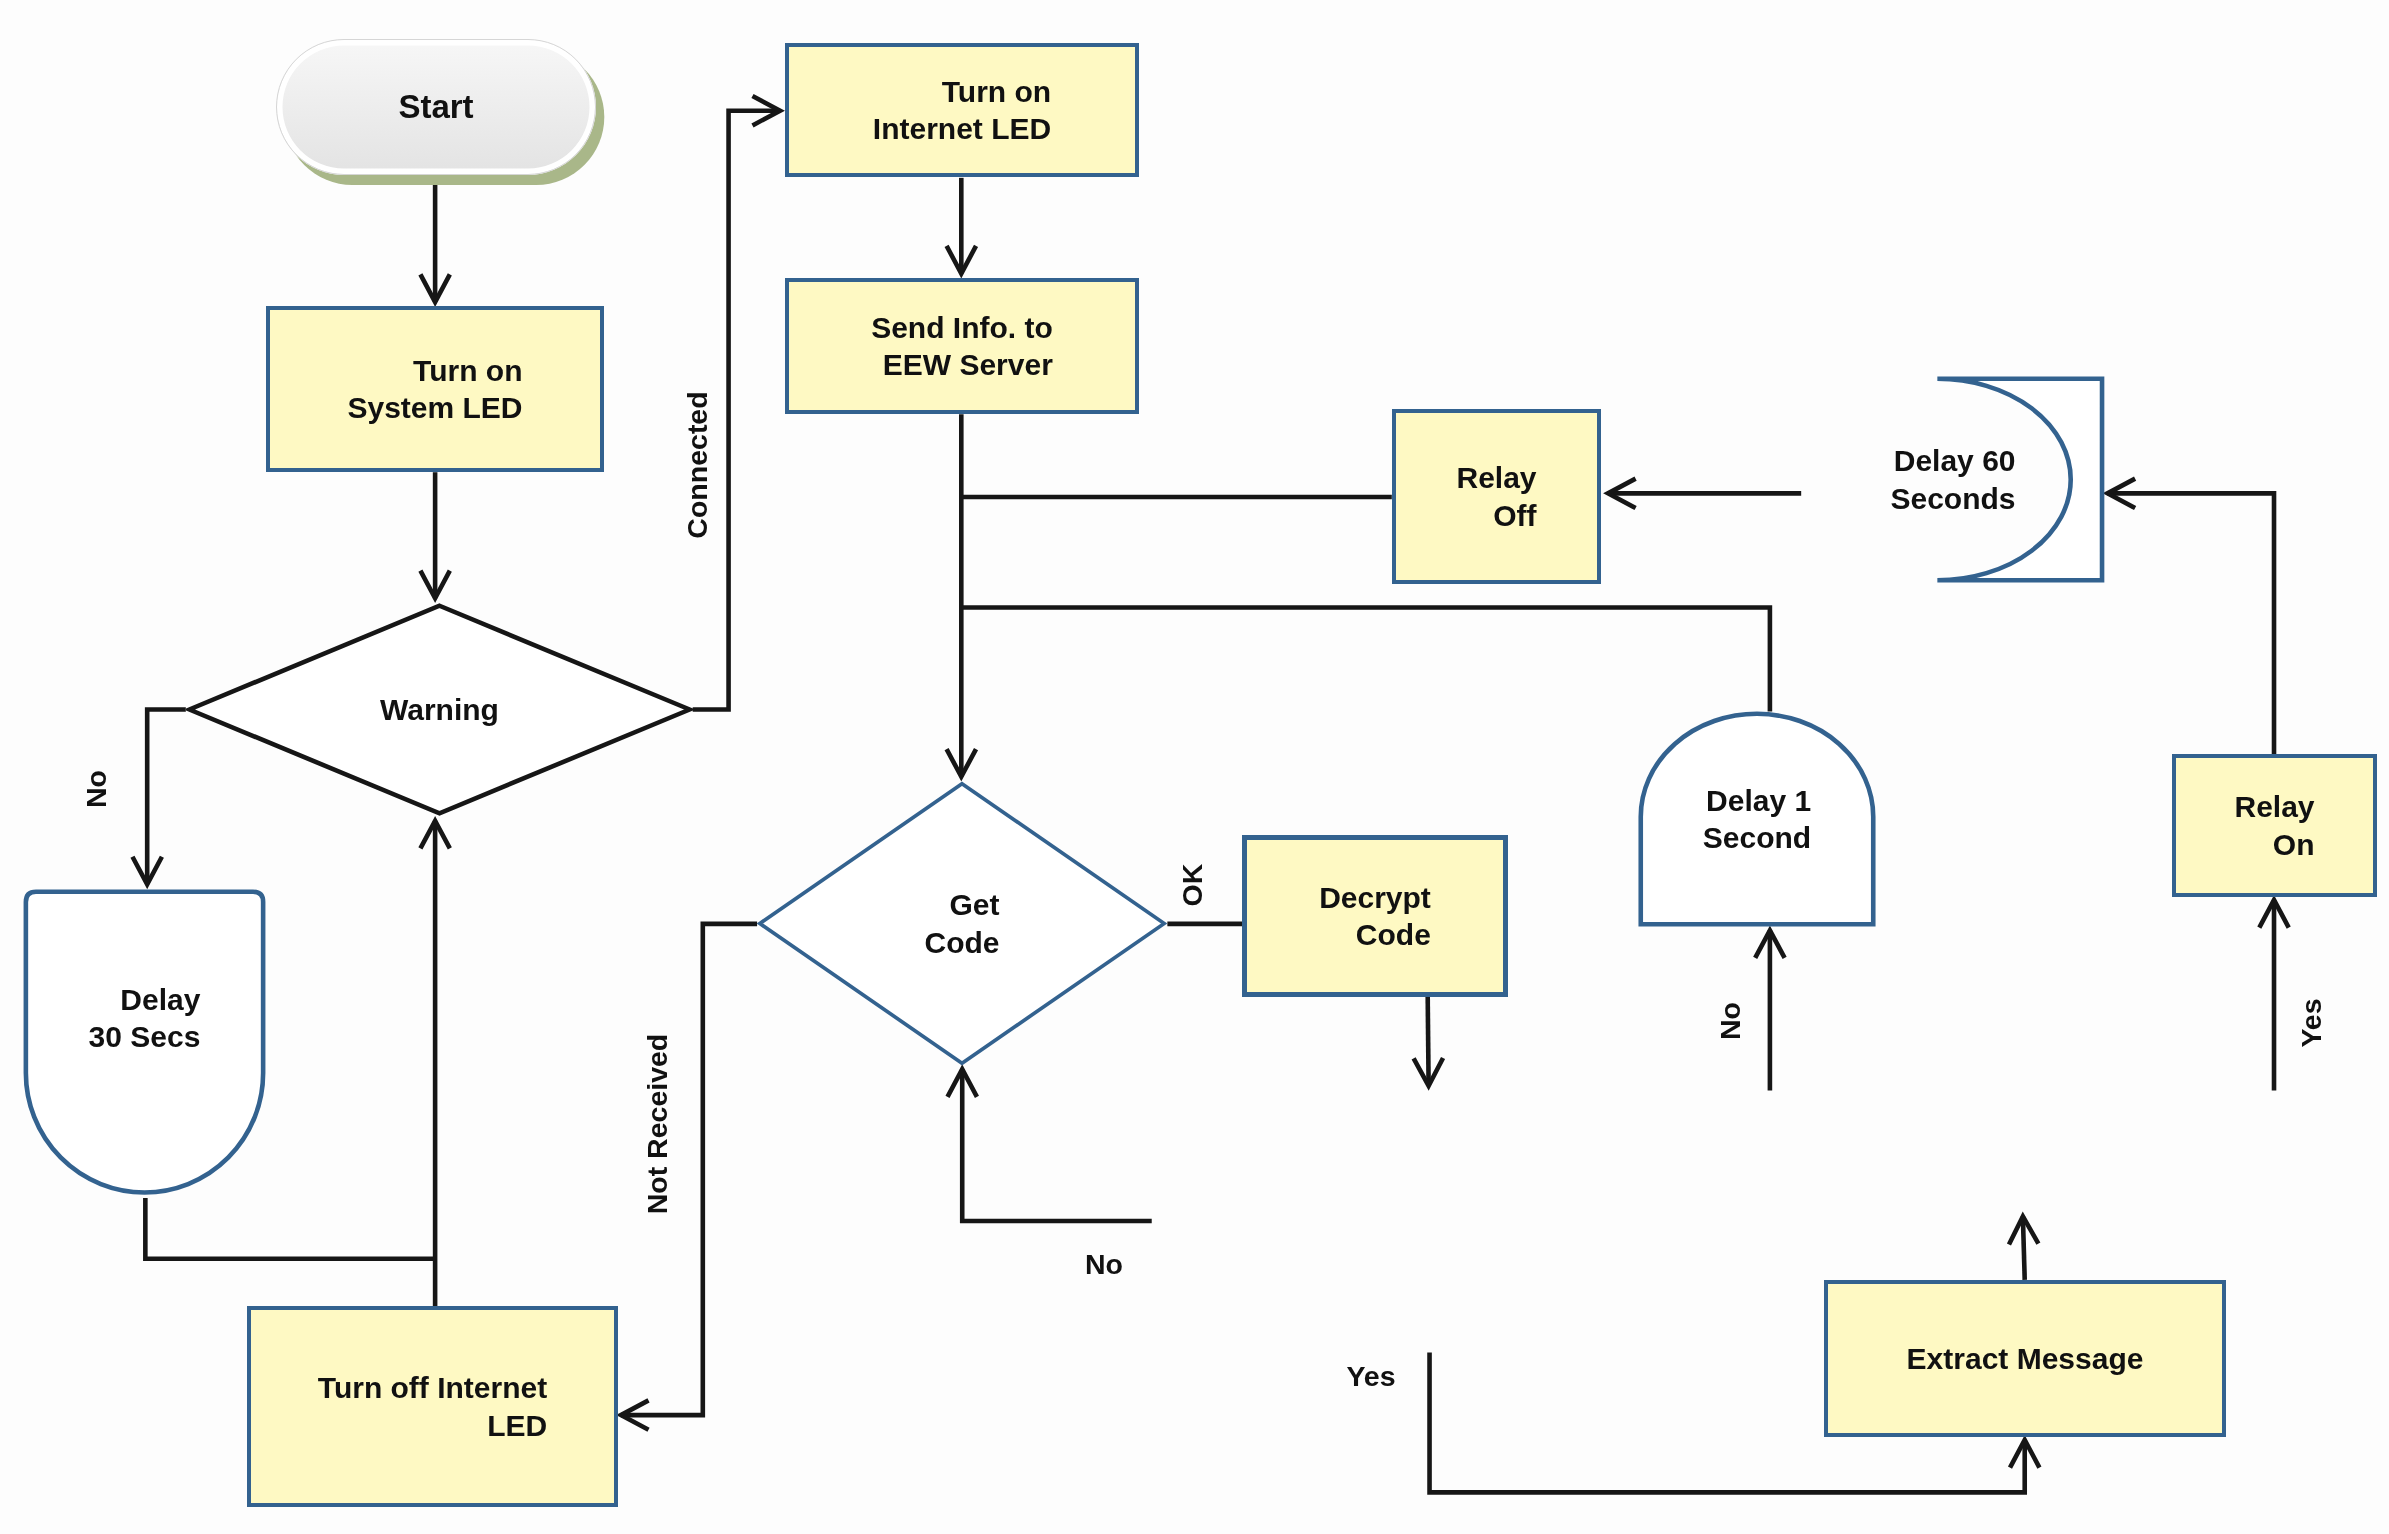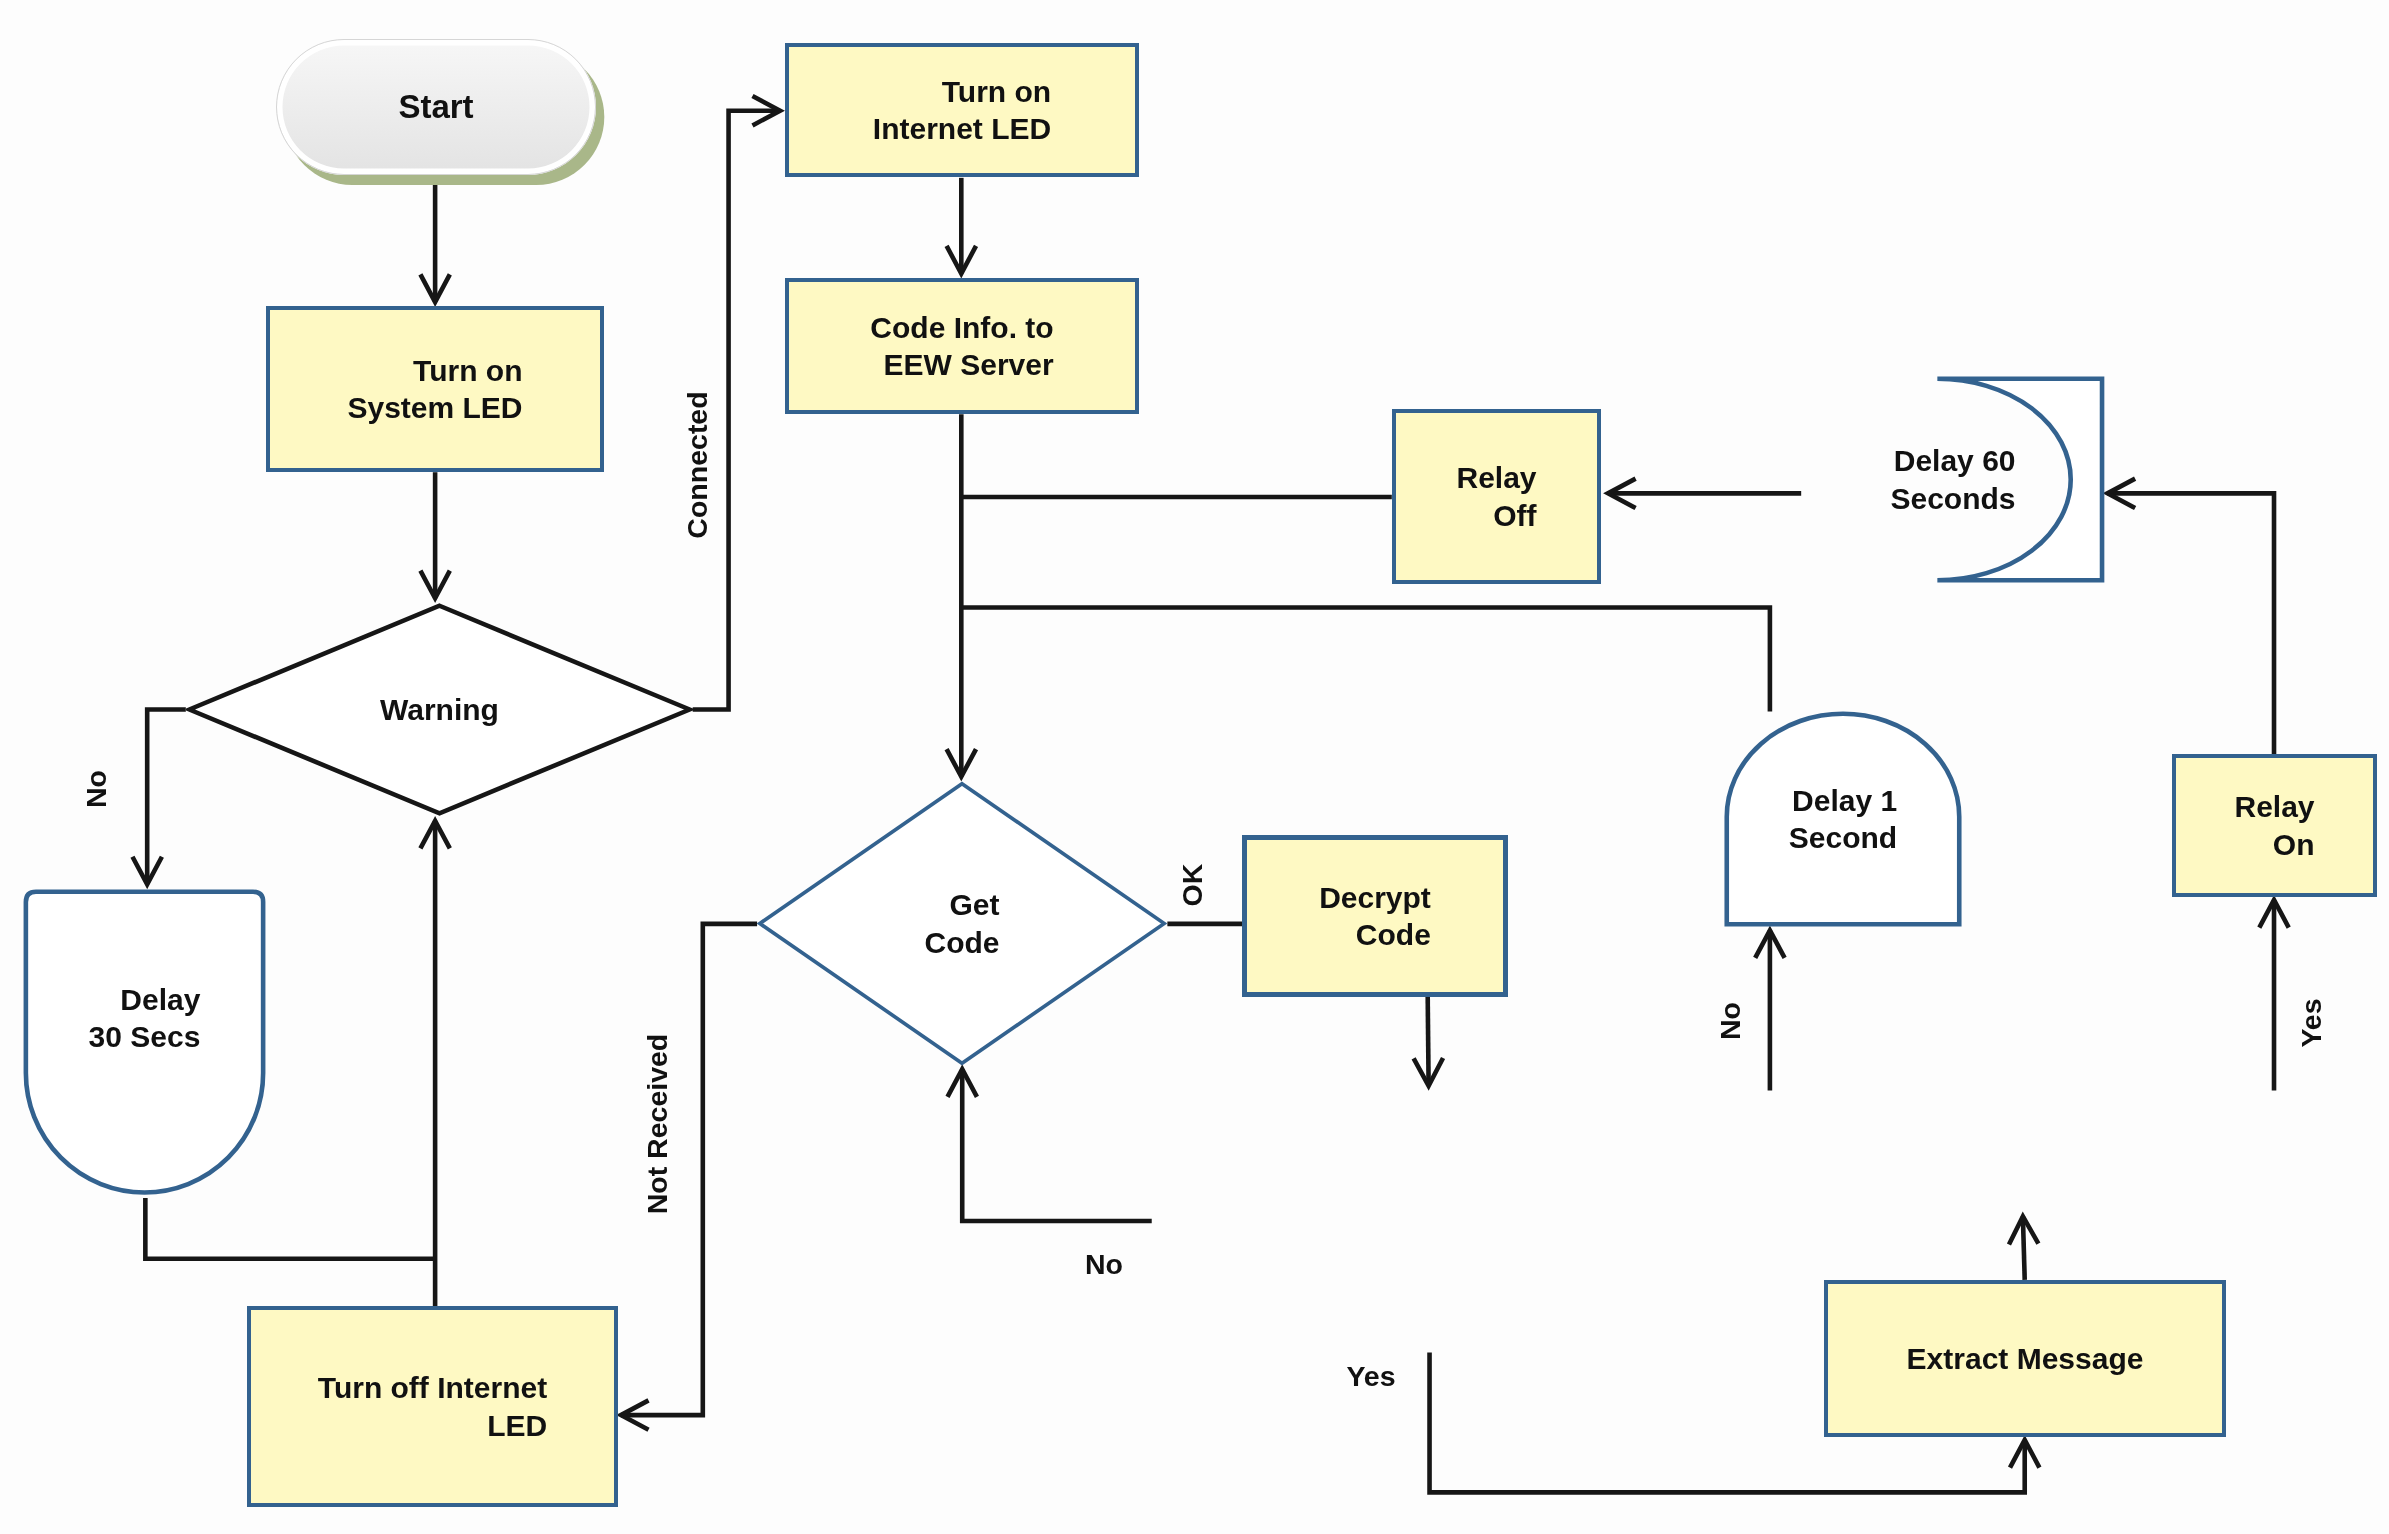--- a/index.html
+++ b/index.html
@@ -87,21 +87,21 @@
     <span class="lbl">Turn off Internet
 LED</span>
   </div>
 
   <div class="node rectnode" style="left:785px;top:43px;width:354px;height:134px">
     <span class="lbl">Turn on
 Internet LED</span>
   </div>
 
   <div class="node rectnode" style="left:785px;top:278px;width:354px;height:136px">
-    <span class="lbl">Code Info. to
+    <span class="lbl">Send Info. to
 EEW Server</span>
   </div>
 
   <div class="node rectnode" style="left:1392px;top:409px;width:209px;height:175px">
     <span class="lbl">Relay
 Off</span>
   </div>
 
   <div class="node" style="left:1801px;top:376px;width:304px;height:207px">
     <svg class="shapesvg" viewBox="0 0 330 225">
@@ -118,21 +118,21 @@
     <span class="lbl">Get
 Code</span>
   </div>
 
   <div class="node rectnode" style="left:1242px;top:835px;width:266px;height:162px;border-width:5.5px">
     <span class="lbl">Decrypt
 Code</span>
   </div>
 
 
-  <div class="node" style="left:1724px;top:711px;width:238px;height:216px">
+  <div class="node" style="left:1638px;top:711px;width:238px;height:216px">
     <svg class="shapesvg" viewBox="0 0 259 235">
       <path class="blue-stroke" d="M 3,232 L 3,115 A 126.5,112 0 0 1 256,115 L 256,232 Z" stroke-width="5"></path>
     </svg>
     <span class="lbl">Delay 1
 Second</span>
   </div>
 
 
   <div class="node rectnode" style="left:2172px;top:754px;width:205px;height:143px">
     <span class="lbl">Relay

